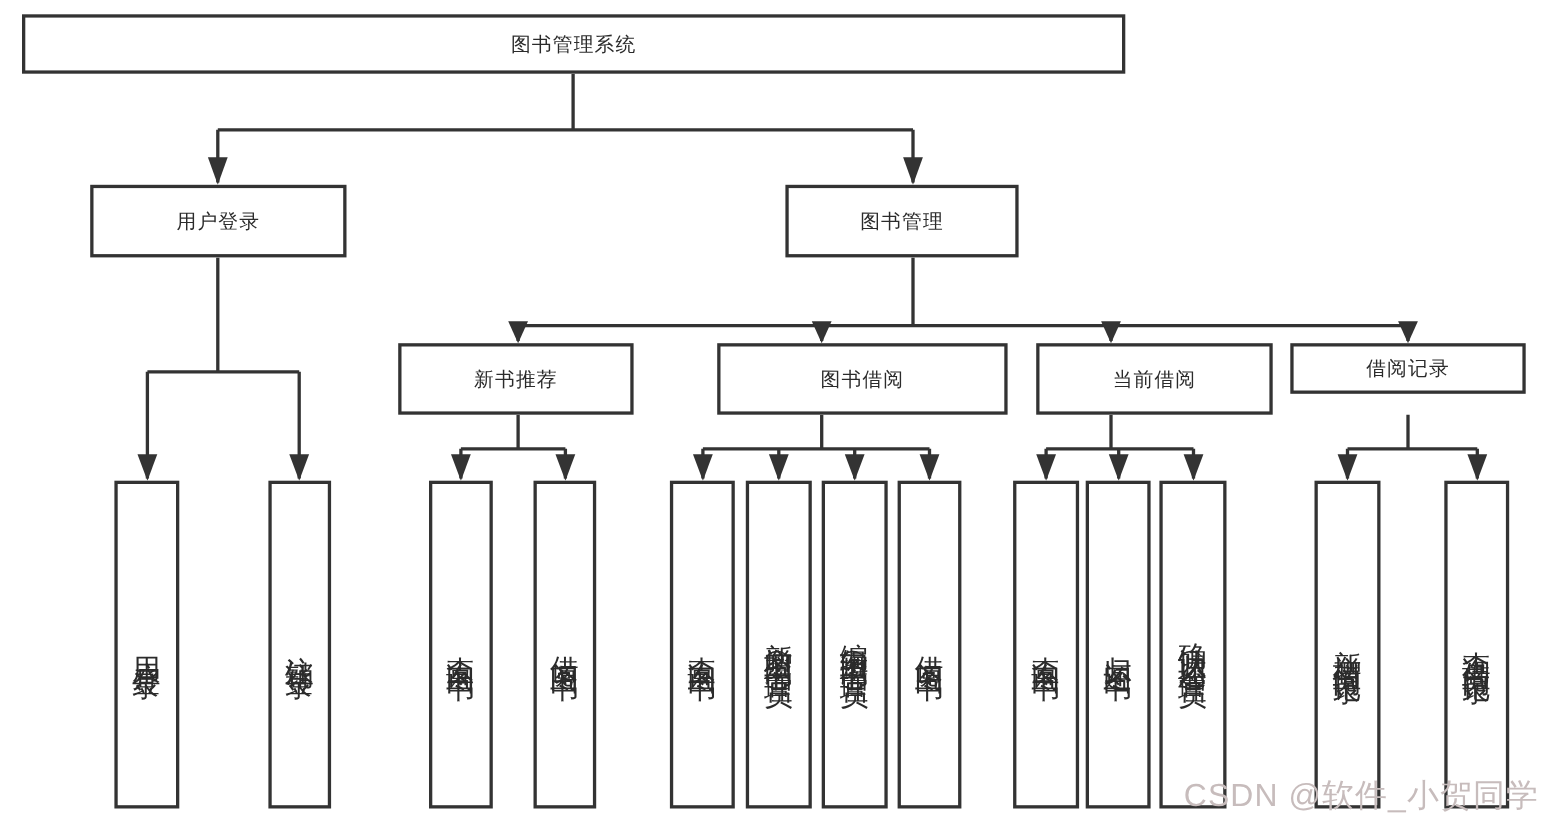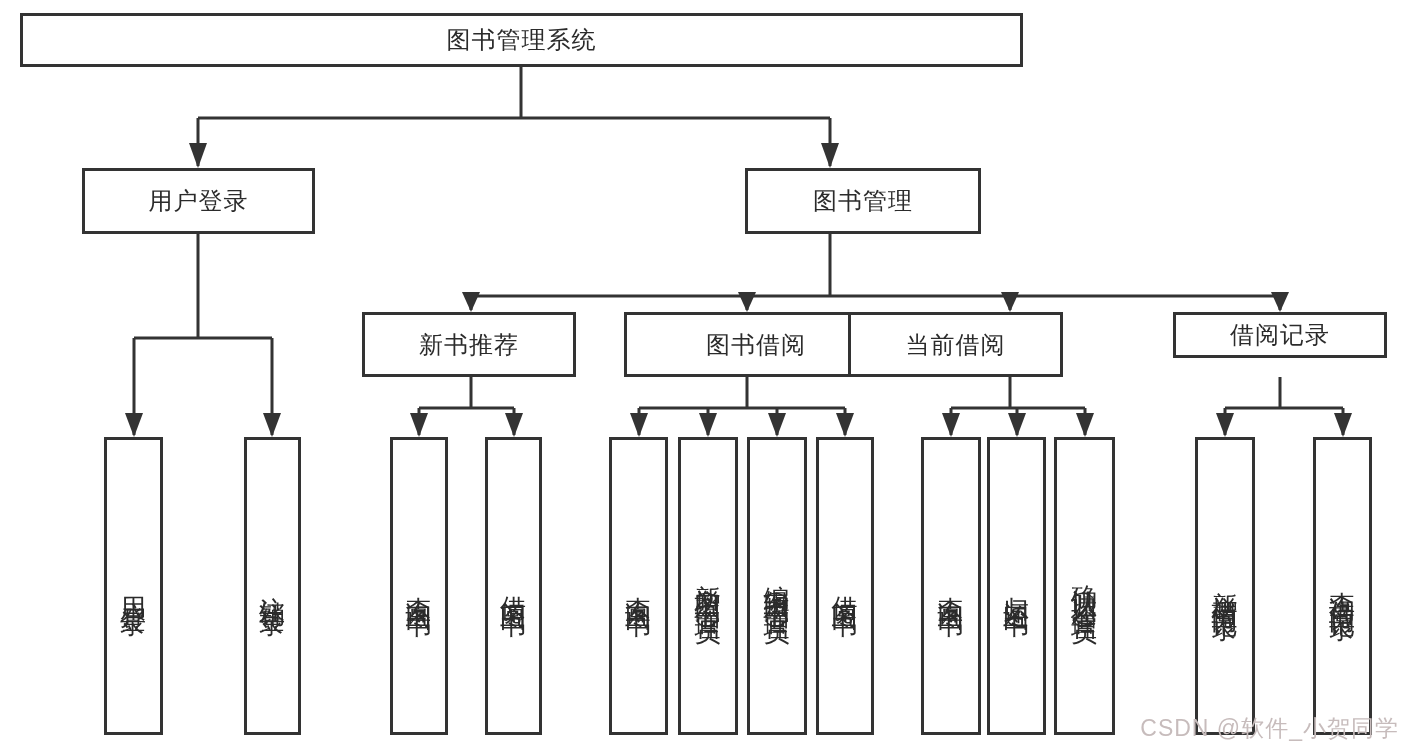--- a/index.html
+++ b/index.html
@@ -15,37 +15,37 @@
     position:absolute;
     box-sizing:border-box;
     background:#ffffff;
     border:3px solid #333333;
     display:flex;
     align-items:center;
     justify-content:center;
     color:#2b2b2b;
   }
   .node.h span{
-    font-size:24px;
+    font-size:18px;
     letter-spacing:1px;
     white-space:nowrap;
     line-height:1;
   }
   .node.v span{
     writing-mode:vertical-rl;
     text-orientation:mixed;
     font-size:26px;
     letter-spacing:5px;
     line-height:1;
   }
   .watermark{
     position:absolute;
     right:6px;
     bottom:3px;
-    font-size:23px;
+    font-size:29px;
     letter-spacing:1px;
     color:#c7bcbc;
     z-index:5;
     white-space:nowrap;
   }
 </style>
 </head>
 <body>
 
 <div class="stage">
@@ -83,31 +83,31 @@
     </g>
   </svg>
 
   <div class="node h" style="left:20px;top:13px;width:1003px;height:54px">
     <span>图书管理系统</span>
   </div>
 
   <div class="node h" style="left:82px;top:168px;width:233px;height:66px">
     <span>用户登录</span>
   </div>
-  <div class="node h" style="left:745px;top:168px;width:236px;height:66px">
+  <div class="node h" style="left:714px;top:168px;width:212px;height:66px">
     <span>图书管理</span>
   </div>
 
   <div class="node h" style="left:362px;top:312px;width:214px;height:65px">
     <span>新书推荐</span>
   </div>
-  <div class="node h" style="left:624px;top:312px;width:264px;height:65px">
+  <div class="node h" style="left:652px;top:312px;width:264px;height:65px">
     <span>图书借阅</span>
   </div>
-  <div class="node h" style="left:848px;top:312px;width:215px;height:65px">
+  <div class="node h" style="left:942px;top:312px;width:215px;height:65px">
     <span>当前借阅</span>
   </div>
   <div class="node h" style="left:1173px;top:312px;width:214px;height:46px">
     <span>借阅记录</span>
   </div>
 
   <div class="node v" style="left:104px;top:437px;width:59px;height:298px">
     <span>用户登录</span>
   </div>
   <div class="node v" style="left:244px;top:437px;width:57px;height:298px">

